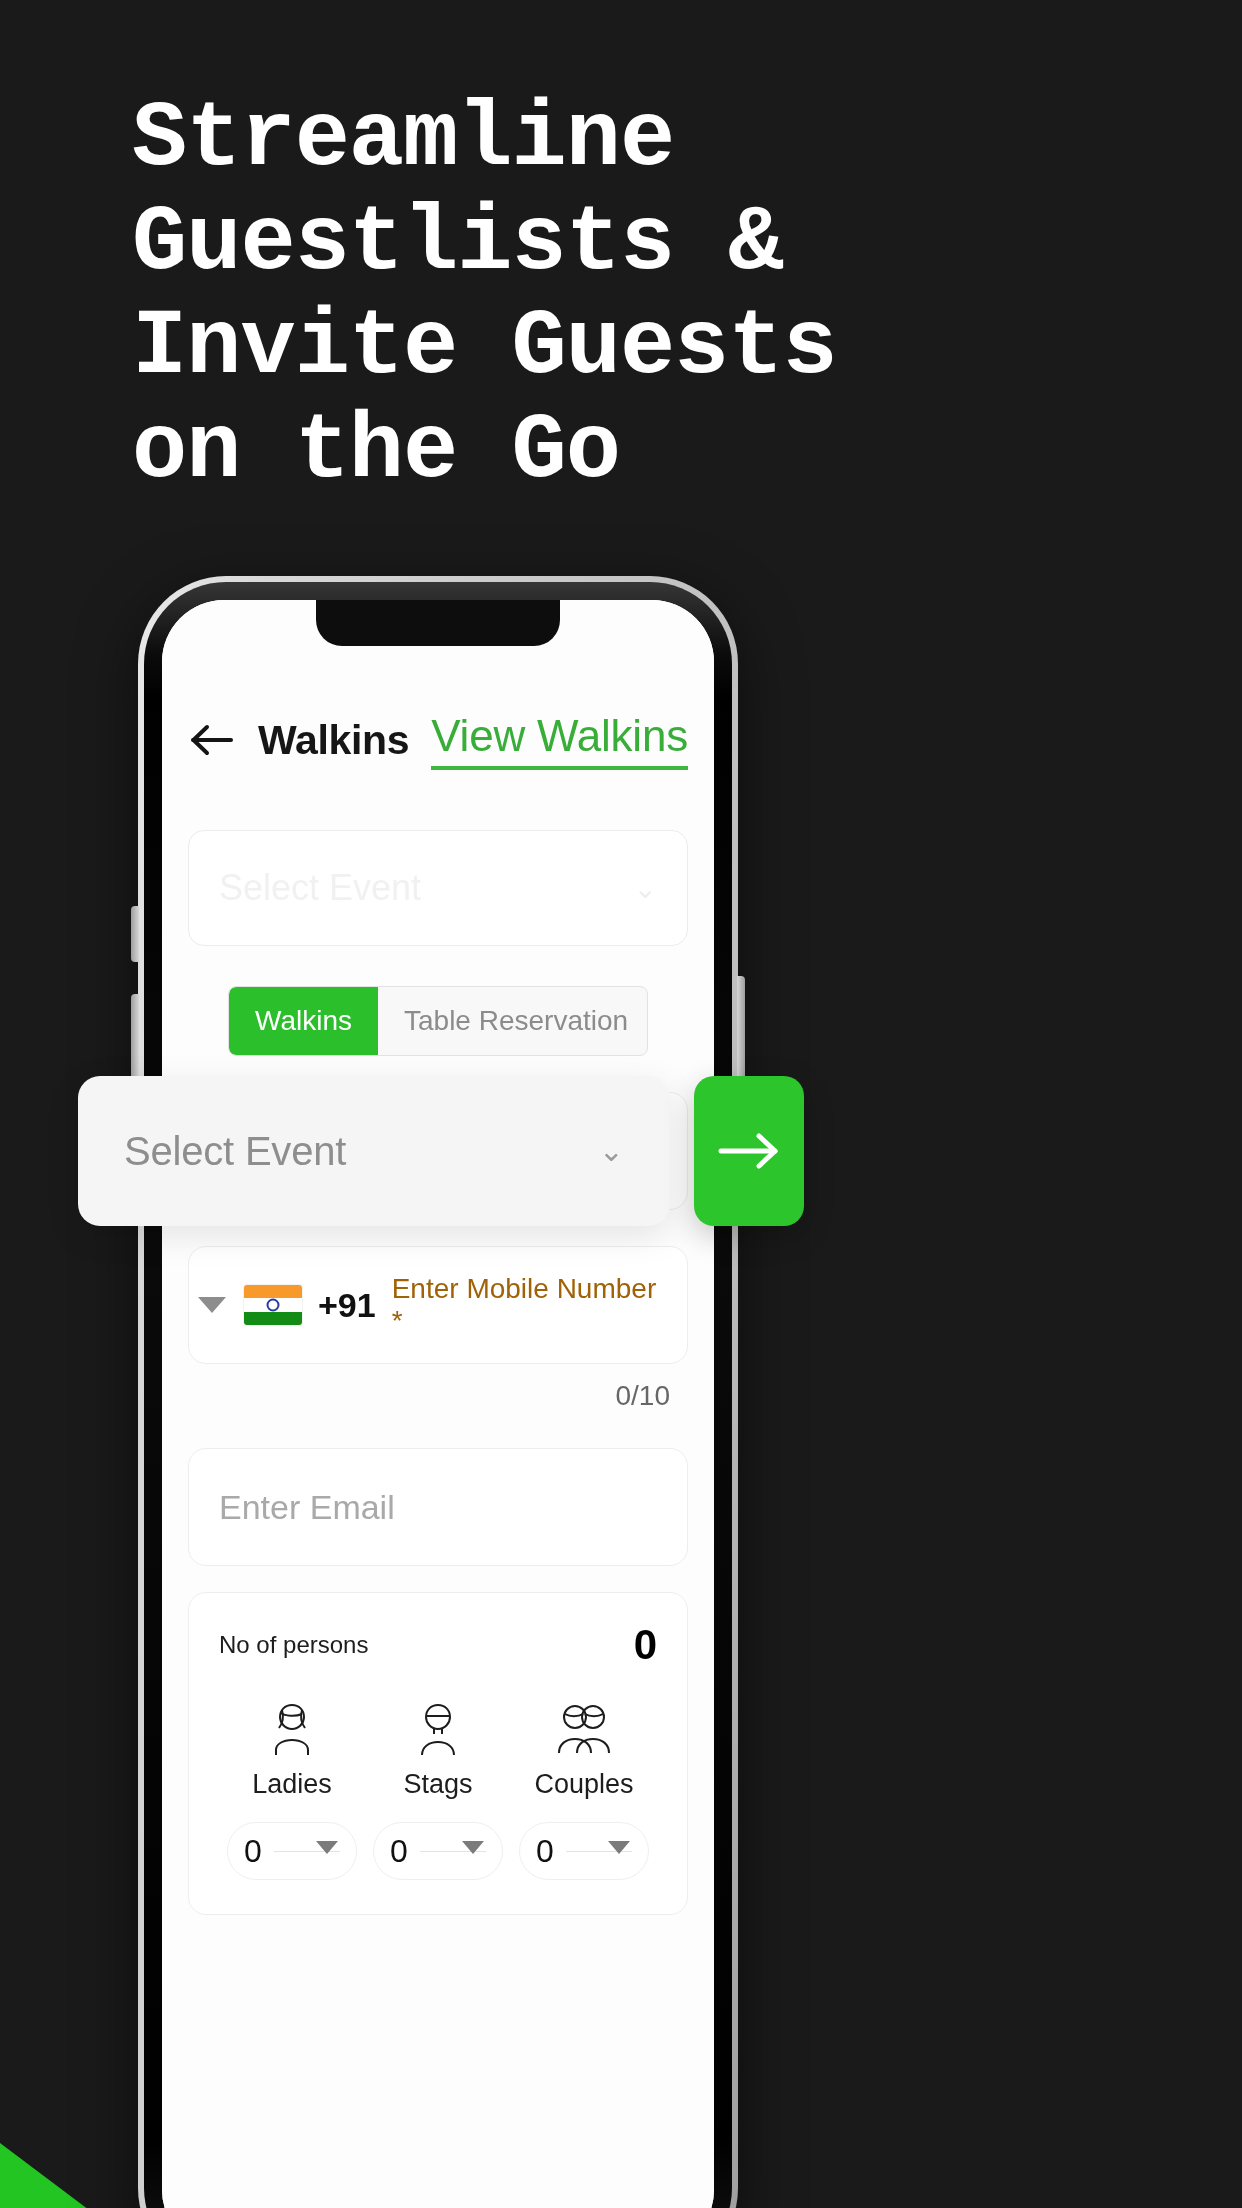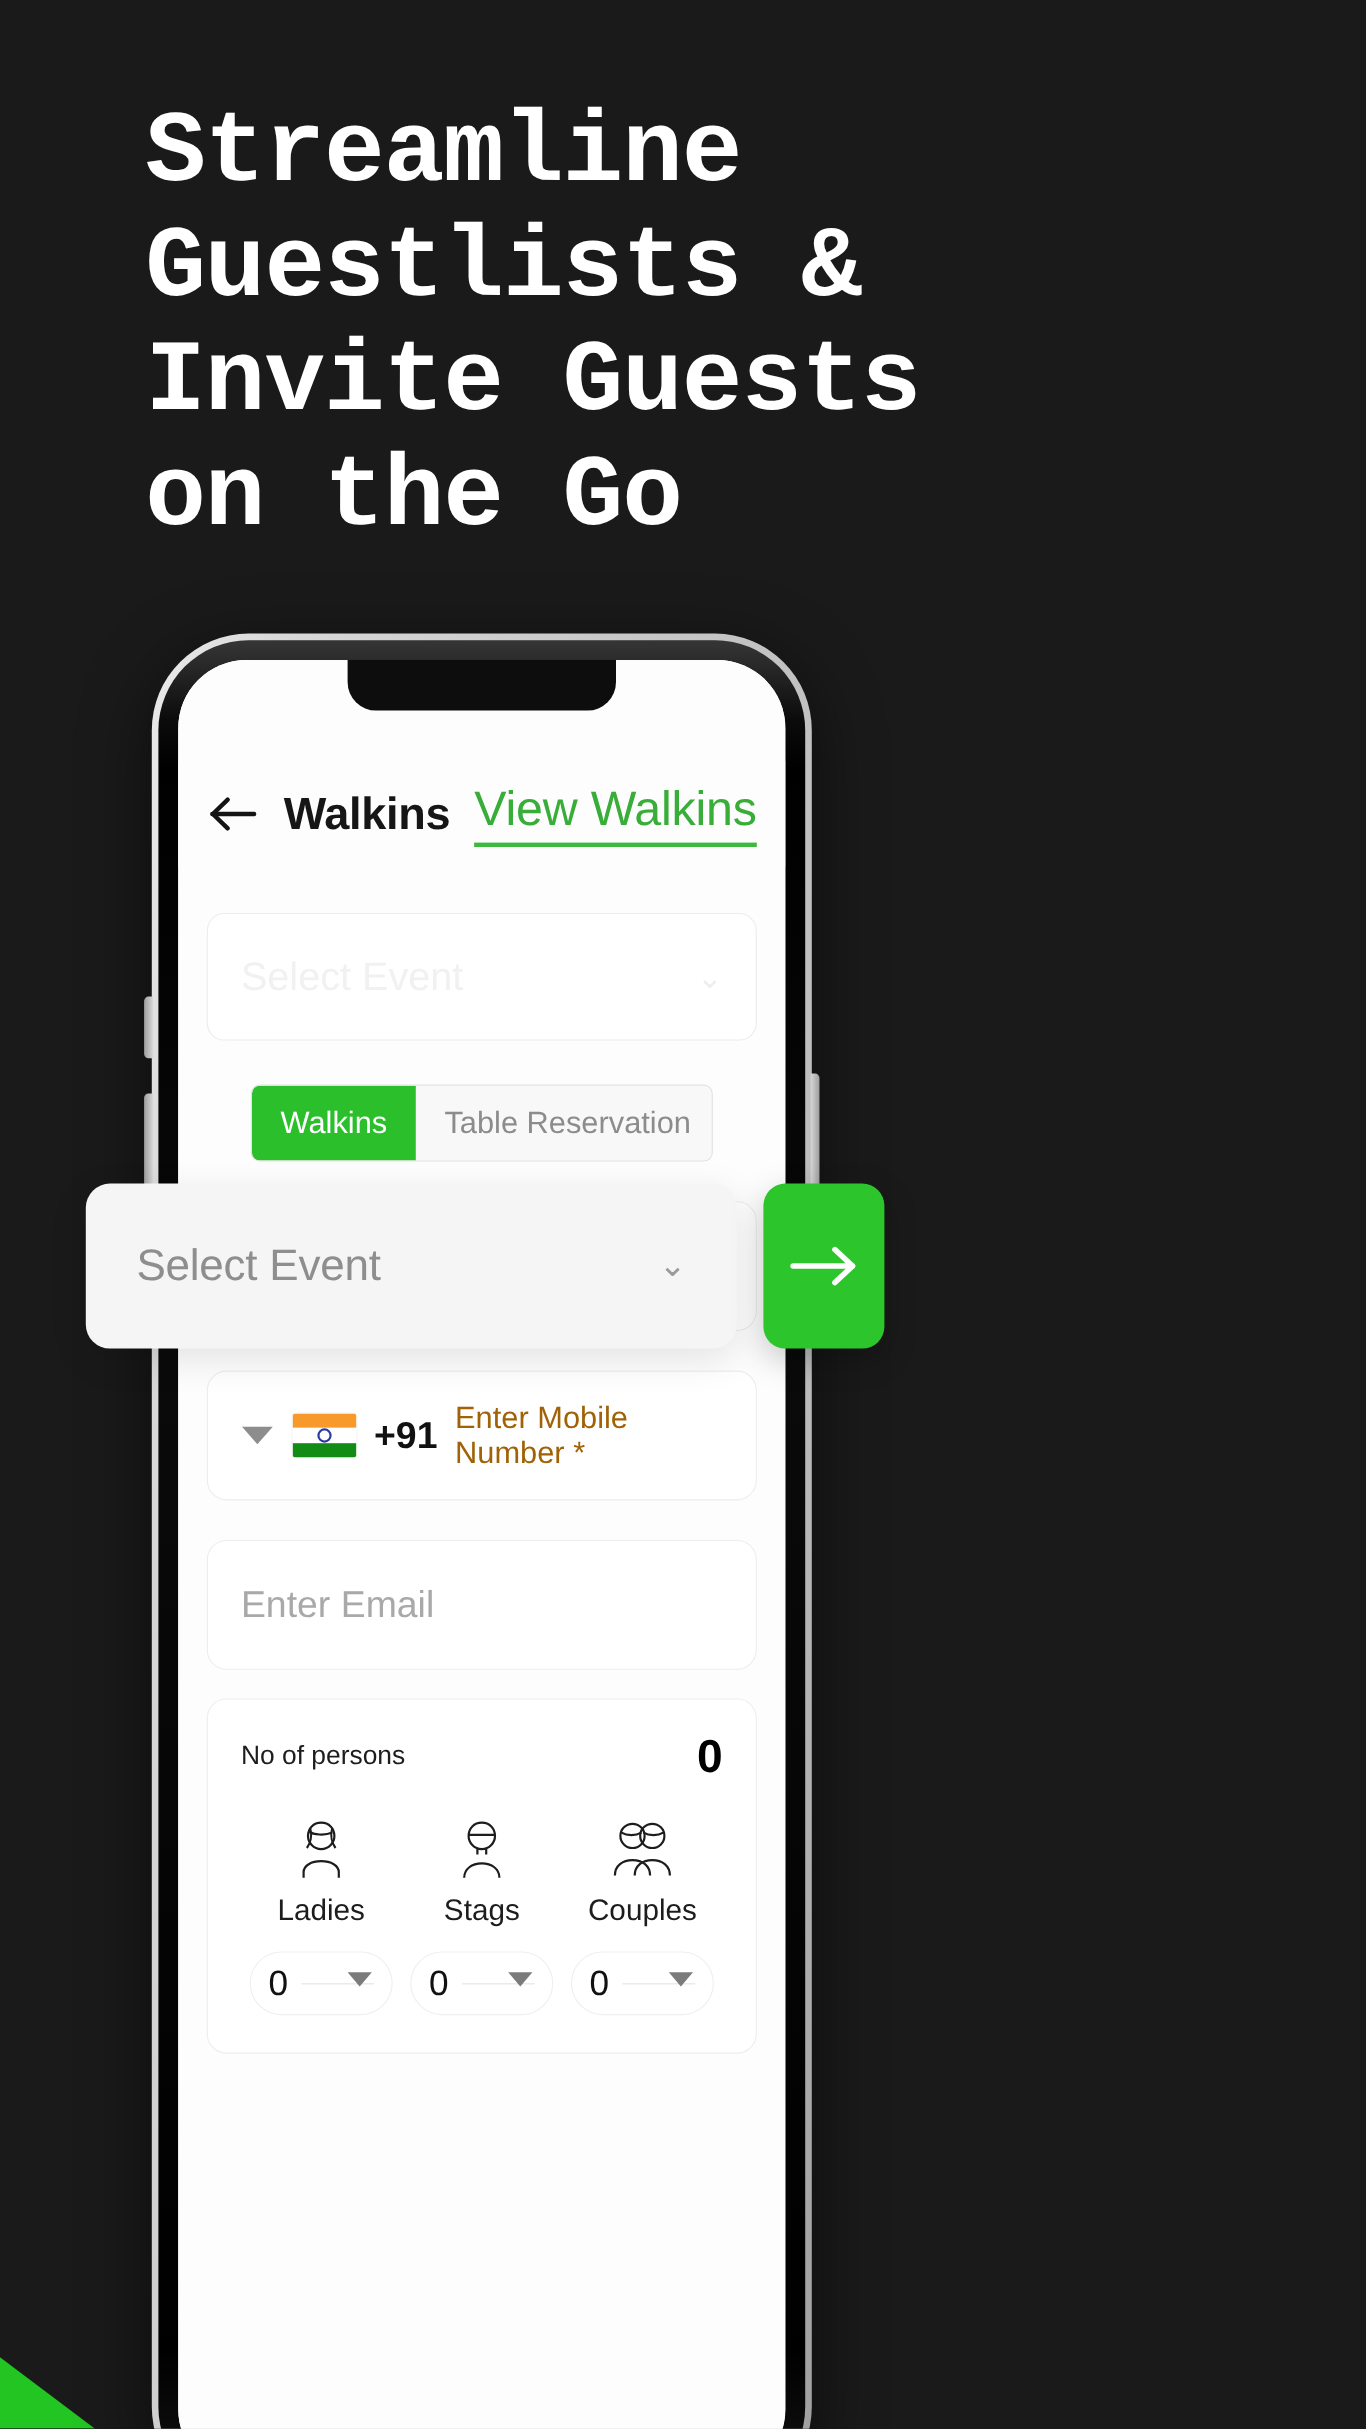--- a/index.html
+++ b/index.html
@@ -175,21 +175,21 @@
     height:118px;
     border:1px solid #ededed;
     border-radius:18px;
     background:#fff;
     display:flex;
     align-items:center;
     padding:0 30px;
     font-size:34px;
     color:#a9a9a9;
   }
-  .field.mobile { gap:0; padding-left:31px; }
+  .field.mobile { gap:0; padding-left:9px; }
 
   .caret-down {
     width:0;height:0;
     border-left:14px solid transparent;
     border-right:14px solid transparent;
     border-top:16px solid #8d8d8d;
     margin-right:18px;
     flex:0 0 auto;
   }
   .flag {
@@ -355,20 +355,21 @@
         <div class="caret-down"></div>
         <div class="flag">
           <i class="s"></i>
             <i class="w"></i>
             <i class="g"></i>
           <span class="chakra"></span>
         </div>
         <span class="cc">+91</span>
         <span class="mobile-ph">Enter Mobile Number *</span>
       </div>
+      <div class="counter">0/10</div>
 
       <div class="field">
         <span>Enter Email</span>
       </div>
 
       <div class="persons-card">
         <div class="persons-top">
           <span class="persons-label">No of persons</span>
           <span class="persons-total">0</span>
         </div>

